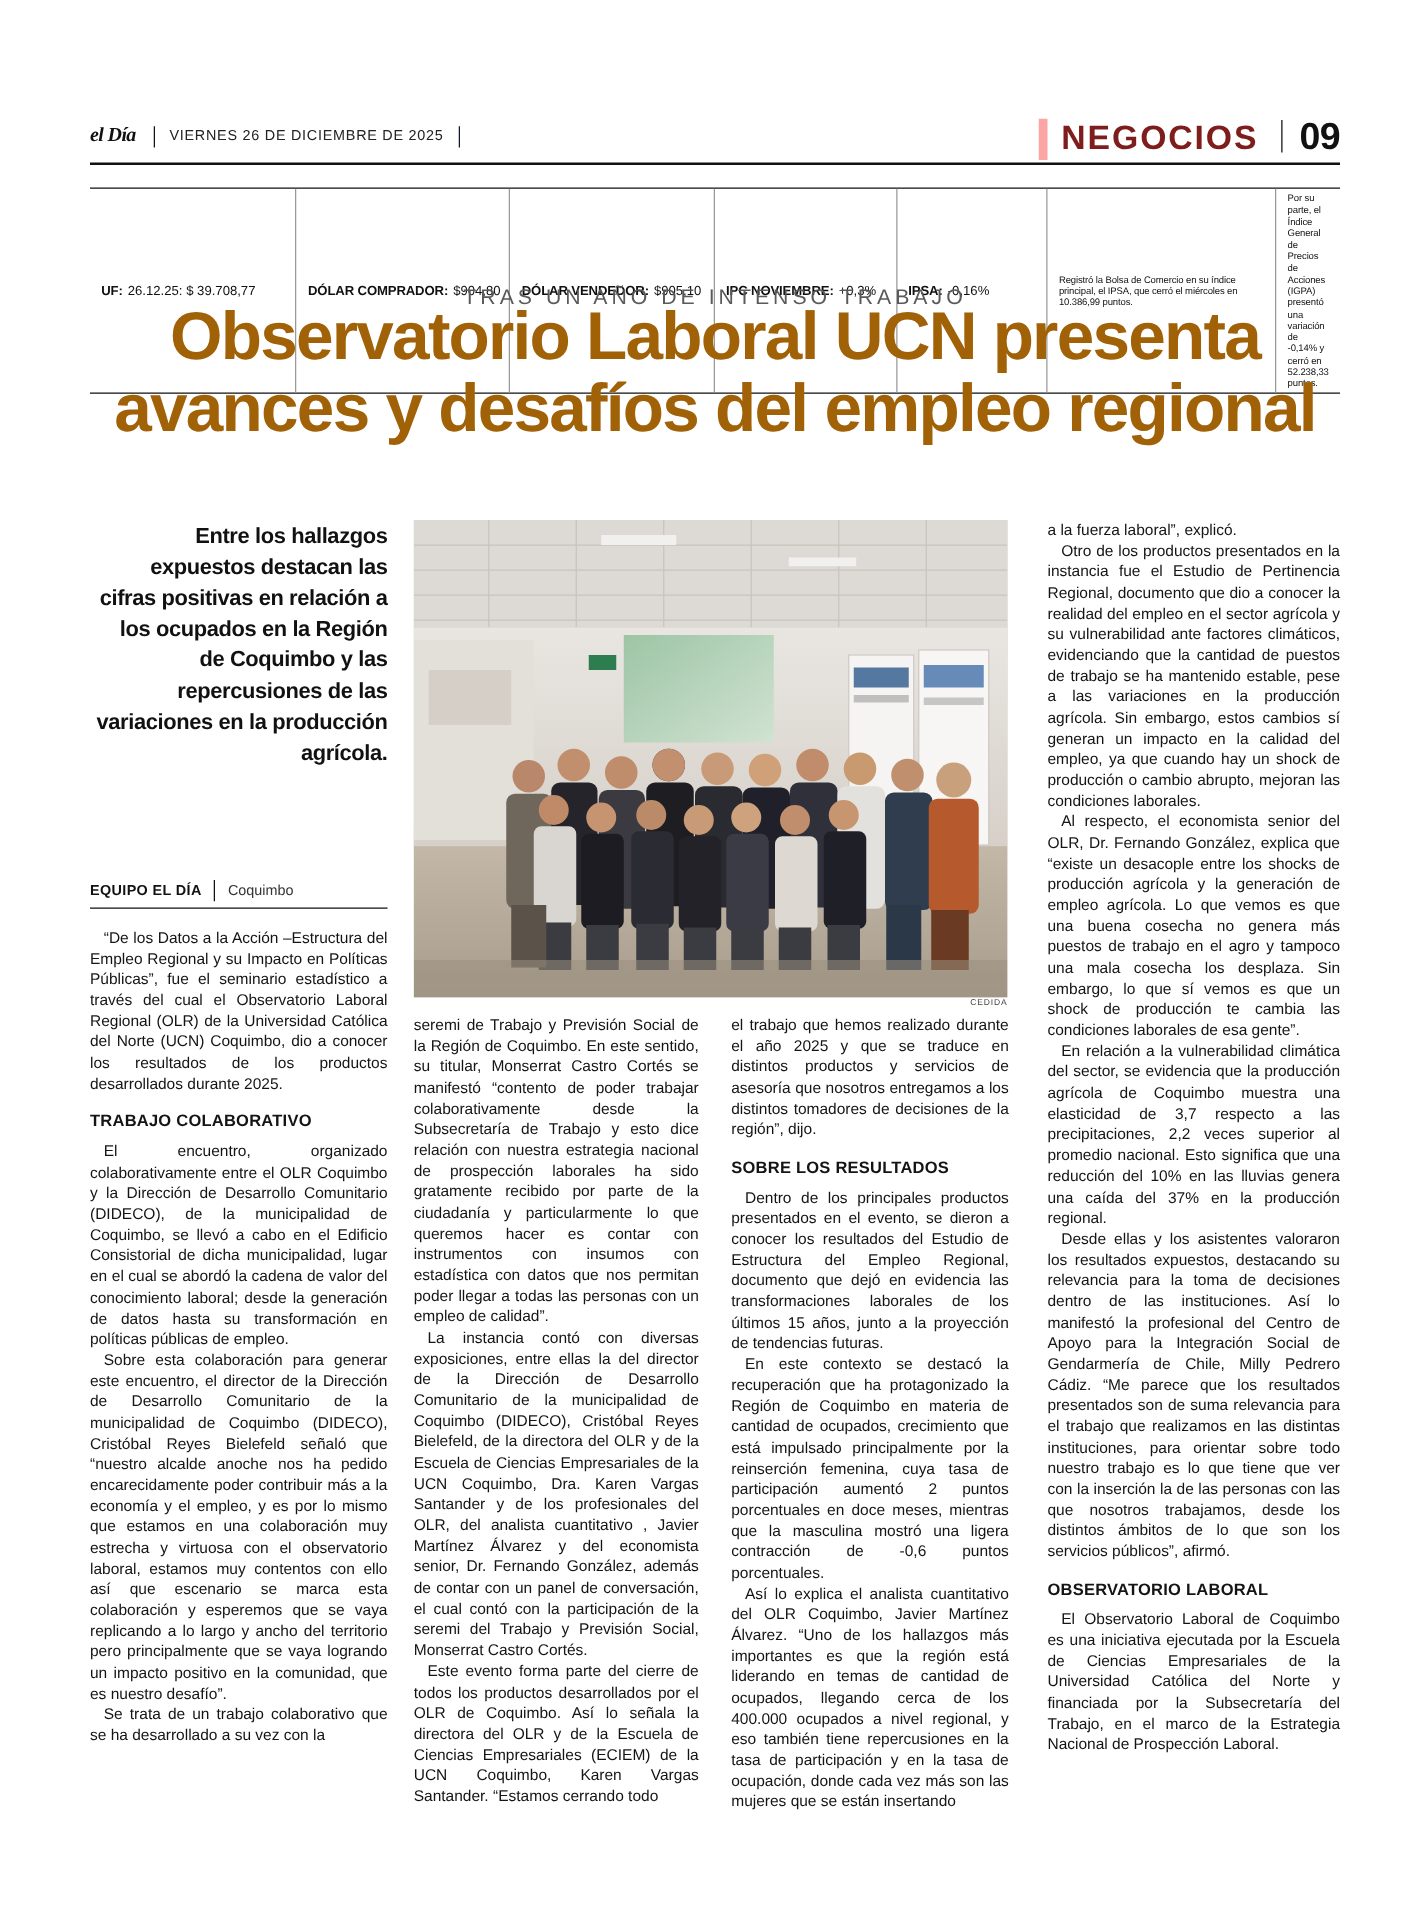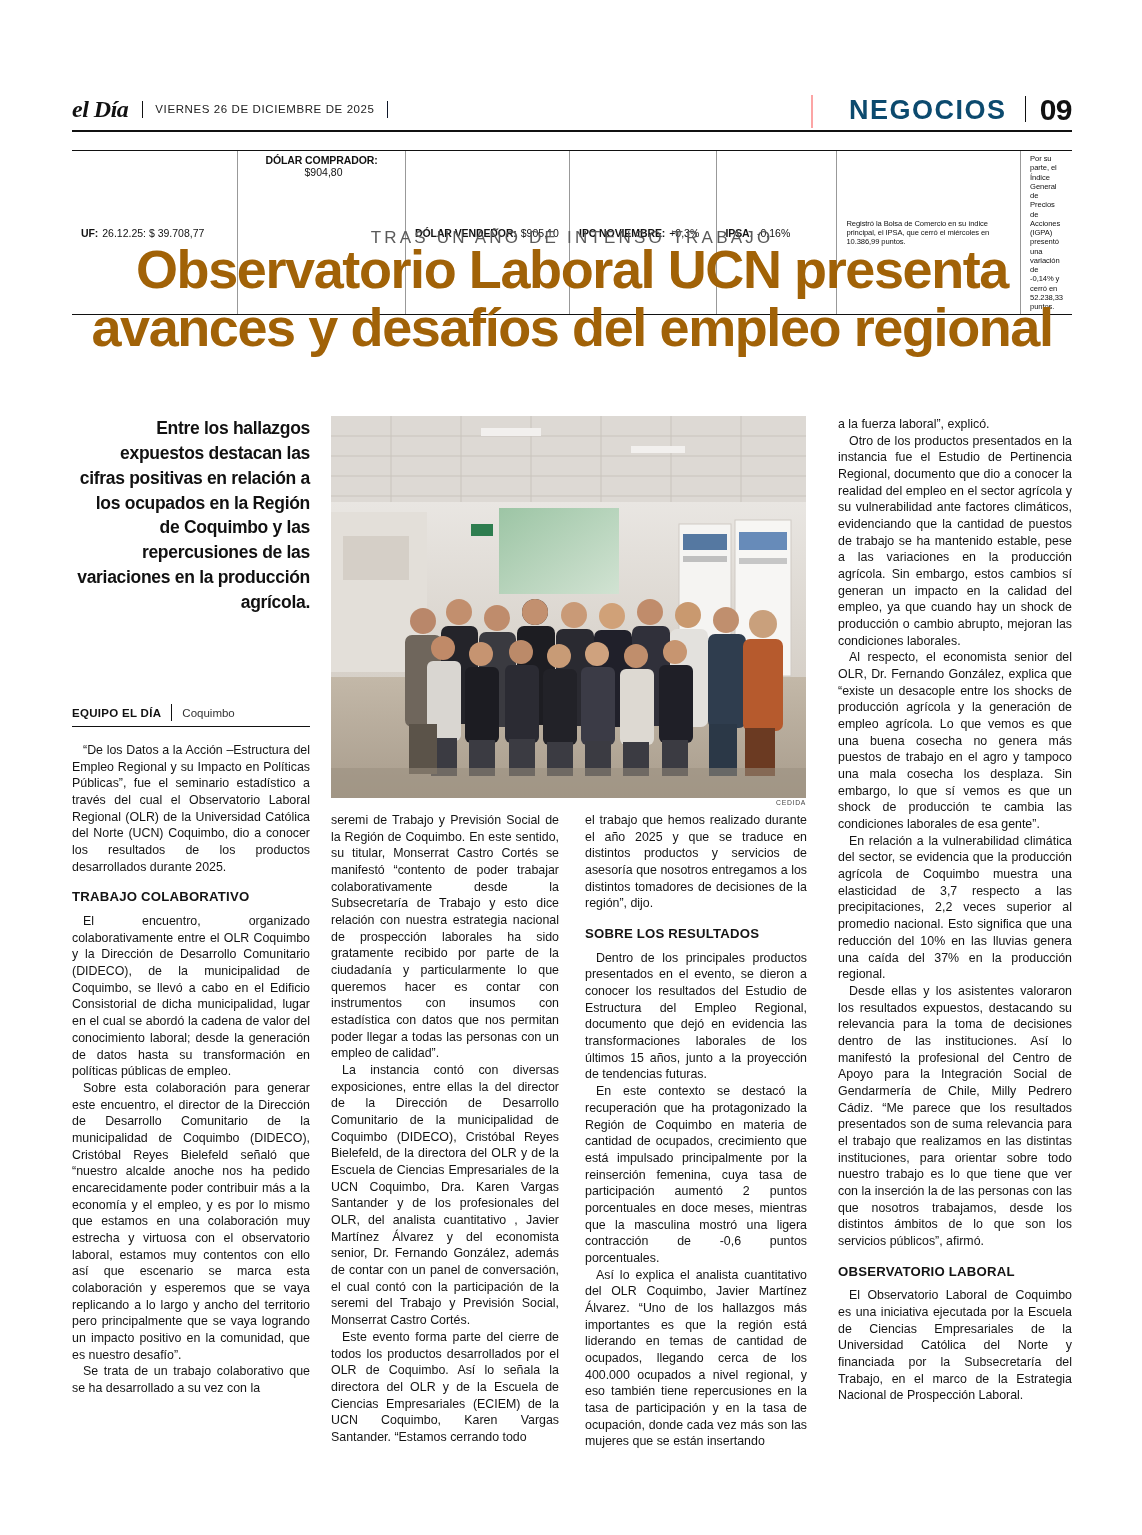--- a/index.html
+++ b/index.html
@@ -30,45 +30,45 @@
     width: 1000px;
     height: 38px;
     display: flex;
     align-items: center;
     border-bottom: 2px solid #111;
   }
   .brand {
     font-family: "Liberation Serif", serif;
     font-weight: bold;
     font-style: italic;
-    font-size: 24px;
+    font-size: 16px;
     letter-spacing: -0.5px;
     padding-right: 14px;
     padding-bottom: 4px;
   }
   .masthead-date {
     border-left: 1px solid #111;
     border-right: 1px solid #0f172a;
     padding: 2px 12px 3px 12px;
     font-size: 11.5px;
     letter-spacing: 0.6px;
     font-weight: normal;
     color: #222;
     margin-bottom: 4px;
   }
   .masthead-spacer { flex: 1; }
   .section-name {
     font-family: "Liberation Sans", sans-serif;
     font-weight: bold;
     font-size: 27px;
     letter-spacing: 1.5px;
-    color: #0c4a6e;
+    color: #7f1d1d;
     padding-bottom: 2px;
-    border-left: 2px solid #fca5a5;
-    padding-left: 36px;
+    border-left: 7px solid #fca5a5;
+    padding-left: 11px;
   }
   .section-divider {
     width: 1px;
     height: 26px;
     background: #111;
     margin: 0 14px 4px 18px;
   }
   .page-number {
     font-family: "Liberation Sans", sans-serif;
     font-weight: bold;
@@ -109,21 +109,21 @@
     margin-left: 4px;
     white-space: nowrap;
   }
   .ticker-note {
     font-size: 7.6px;
     line-height: 1.22;
     font-weight: normal;
     letter-spacing: -0.1px;
   }
   .c1 { width: 150px; }
-  .c2 { width: 152px; flex-direction: column; }
+  .c2 { width: 152px; }
   .c3 { width: 148px; }
   .c4 { width: 130px; }
   .c5 { width: 104px; }
   .c6 { width: 168px; }
   .c7 { flex: 1; }
 
   
   .kicker {
     position: absolute;
     left: 72px;

